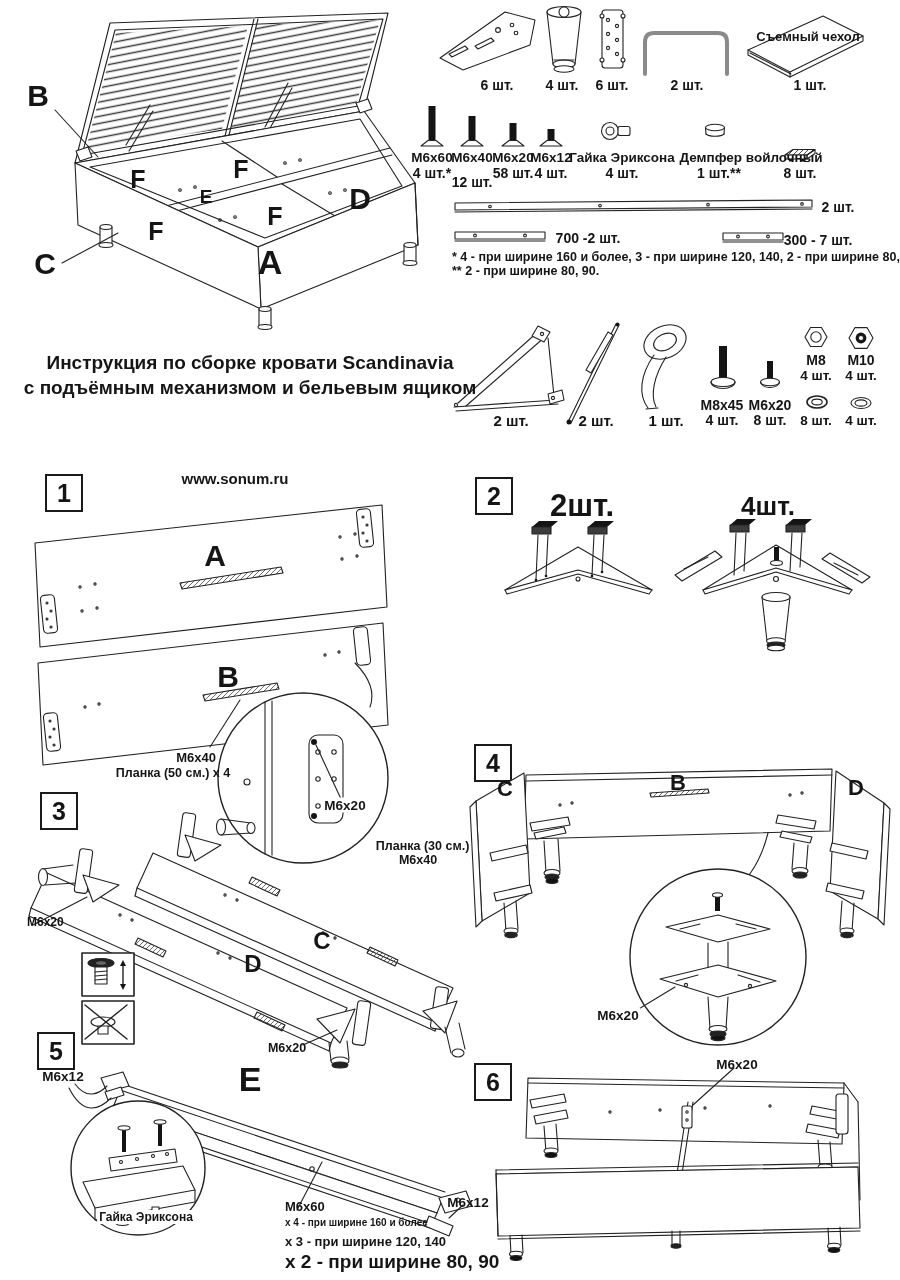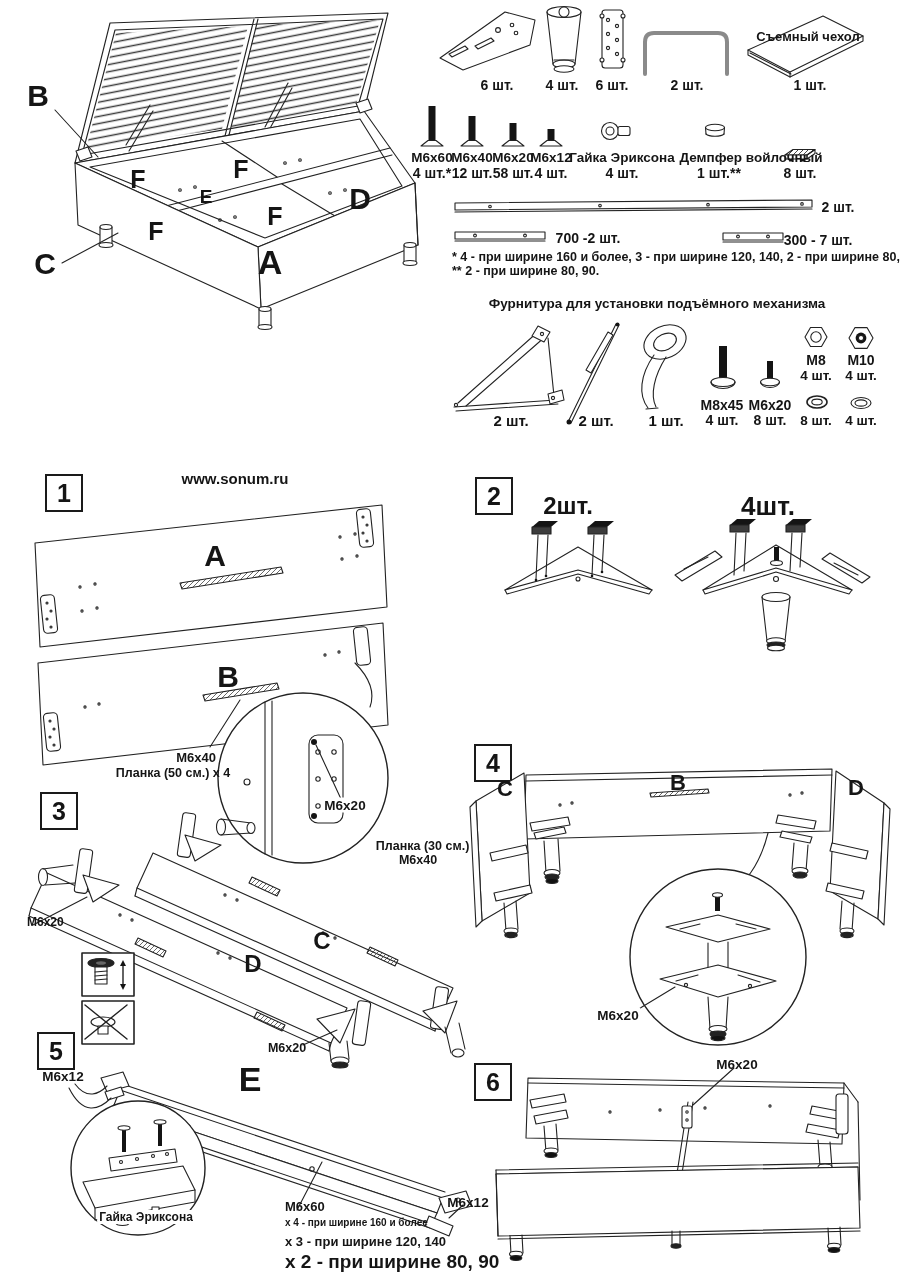--- a/index.html
+++ b/index.html
@@ -148,21 +148,21 @@
       <rect class="bk" x="386" y="56" width="4" height="2.5"></rect>
     </g>
   </svg>
   <div class="t" style="left:432px;top:157px;font-size:13.5px">М6х60</div>
   <div class="t" style="left:472px;top:157px;font-size:13.5px">М6х40</div>
   <div class="t" style="left:513px;top:157px;font-size:13.5px">М6х20</div>
   <div class="t" style="left:551px;top:157px;font-size:13.5px">М6х12</div>
   <div class="t" style="left:622px;top:157px;font-size:13.5px">Гайка Эриксона</div>
   <div class="t" style="left:751px;top:157px;font-size:13.5px">Демпфер войлочный</div>
   <div class="t" style="left:432px;top:173px;font-size:14px">4 шт.*</div>
-  <div class="t" style="left:472px;top:173px;font-size:14px">12 шт.</div>
+  <div class="t" style="left:472px;top:182px;font-size:14px">12 шт.</div>
   <div class="t" style="left:513px;top:173px;font-size:14px">58 шт.</div>
   <div class="t" style="left:551px;top:173px;font-size:14px">4 шт.</div>
   <div class="t" style="left:622px;top:173px;font-size:14px">4 шт.</div>
   <div class="t" style="left:719px;top:173px;font-size:14px">1 шт.**</div>
   <div class="t" style="left:800px;top:173px;font-size:14px">8 шт.</div>
 
   <svg style="left:450px;top:195px" width="450" height="55" viewBox="0 0 450 55">
     <g class="ln">
       <polygon class="wh" points="5,8 362,5 362,12 5,15"></polygon>
       <line x1="5" y1="17" x2="362" y2="14"></line>
@@ -179,21 +179,20 @@
       <circle cx="288" cy="41.5" r="1.4"></circle>
         <circle cx="318" cy="41.5" r="1.4"></circle>
     </g>
   </svg>
   <div class="t" style="left:838px;top:207px;font-size:14px">2 шт.</div>
   <div class="t" style="left:588px;top:238px;font-size:14px">700 -2 шт.</div>
   <div class="t" style="left:818px;top:240px;font-size:14px">300 - 7 шт.</div>
   <div class="tl" style="left:452px;top:250px;font-size:12.5px">*  4 - при ширине 160 и более, 3 - при ширине 120, 140, 2 - при ширине 80, 90</div>
   <div class="tl" style="left:452px;top:264px;font-size:12.5px">** 2 - при ширине 80, 90.</div>
 
-  <div class="t" style="left:657px;top:303px;font-size:13.5px">Фурнитура для установки подъёмного механизма</div>
   <svg style="left:440px;top:310px" width="460" height="120" viewBox="0 0 460 120">
     <g class="ln">
       <line x1="14" y1="97" x2="116" y2="90"></line>
         <line x1="16" y1="101" x2="118" y2="94"></line>
       <line x1="18" y1="93" x2="100" y2="20"></line>
         <line x1="26" y1="96" x2="106" y2="26"></line>
       <polygon class="wh" points="98,16 110,22 104,32 92,26"></polygon>
       <line x1="108" y1="28" x2="114" y2="86"></line>
       <polygon class="wh" points="108,84 122,80 124,90 110,94"></polygon>
       <circle cx="16" cy="95" r="1.6"></circle>
@@ -233,20 +232,22 @@
   <div class="t" style="left:722px;top:420px;font-size:14px">4 шт.</div>
   <div class="t" style="left:770px;top:405px;font-size:14px">М6х20</div>
   <div class="t" style="left:770px;top:420px;font-size:14px">8 шт.</div>
   <div class="t" style="left:816px;top:360px;font-size:14px">М8</div>
   <div class="t" style="left:816px;top:375px;font-size:13.5px">4 шт.</div>
   <div class="t" style="left:861px;top:360px;font-size:14px">М10</div>
   <div class="t" style="left:861px;top:375px;font-size:13.5px">4 шт.</div>
   <div class="t" style="left:816px;top:420px;font-size:13.5px">8 шт.</div>
   <div class="t" style="left:861px;top:420px;font-size:13.5px">4 шт.</div>
 
+  <div class="t" style="left:250px;top:363px;font-size:19px">Инструкция по сборке кровати Scandinavia</div>
+  <div class="t" style="left:250px;top:388px;font-size:19px">с подъёмным механизмом и бельевым ящиком</div>
   <div class="t" style="left:235px;top:478px;font-size:15px">www.sonum.ru</div>
 
   <div class="stepbox" style="left:45px;top:474px">
       <span>1</span>
     </div>
   <div class="stepbox" style="left:475px;top:477px">
       <span>2</span>
     </div>
   <div class="stepbox" style="left:40px;top:792px">
       <span>3</span>
@@ -362,21 +363,21 @@
       <ellipse class="wh" cx="316.5" cy="68" rx="6" ry="2.5"></ellipse>
       <circle cx="316" cy="84" r="2.5"></circle>
       <ellipse class="wh" cx="316" cy="102" rx="14" ry="4.5"></ellipse>
       <line x1="302" y1="102" x2="307" y2="146"></line>
         <line x1="330" y1="102" x2="325" y2="146"></line>
       <ellipse class="wh" cx="316" cy="146" rx="9.5" ry="3.2"></ellipse>
       <ellipse style="fill:#222" cx="316" cy="150" rx="9" ry="3"></ellipse>
       <ellipse class="wh" cx="316" cy="153" rx="8.5" ry="2.8"></ellipse>
     </g>
   </svg>
-  <div class="t" style="left:568px;top:506px;font-size:24px">2шт.</div>
+  <div class="t" style="left:582px;top:506px;font-size:31px">2шт.</div>
   <div class="t" style="left:768px;top:506px;font-size:26px">4шт.</div>
 
   <svg style="left:25px;top:805px" width="440" height="268" viewBox="0 0 440 268">
     <defs>
       <pattern id="h3" width="5" height="5" patternUnits="userSpaceOnUse">
         <path d="M0,5 L5,0" stroke="#444" stroke-width="0.8"></path>
       </pattern>
     </defs>
     <g class="ln">
 

